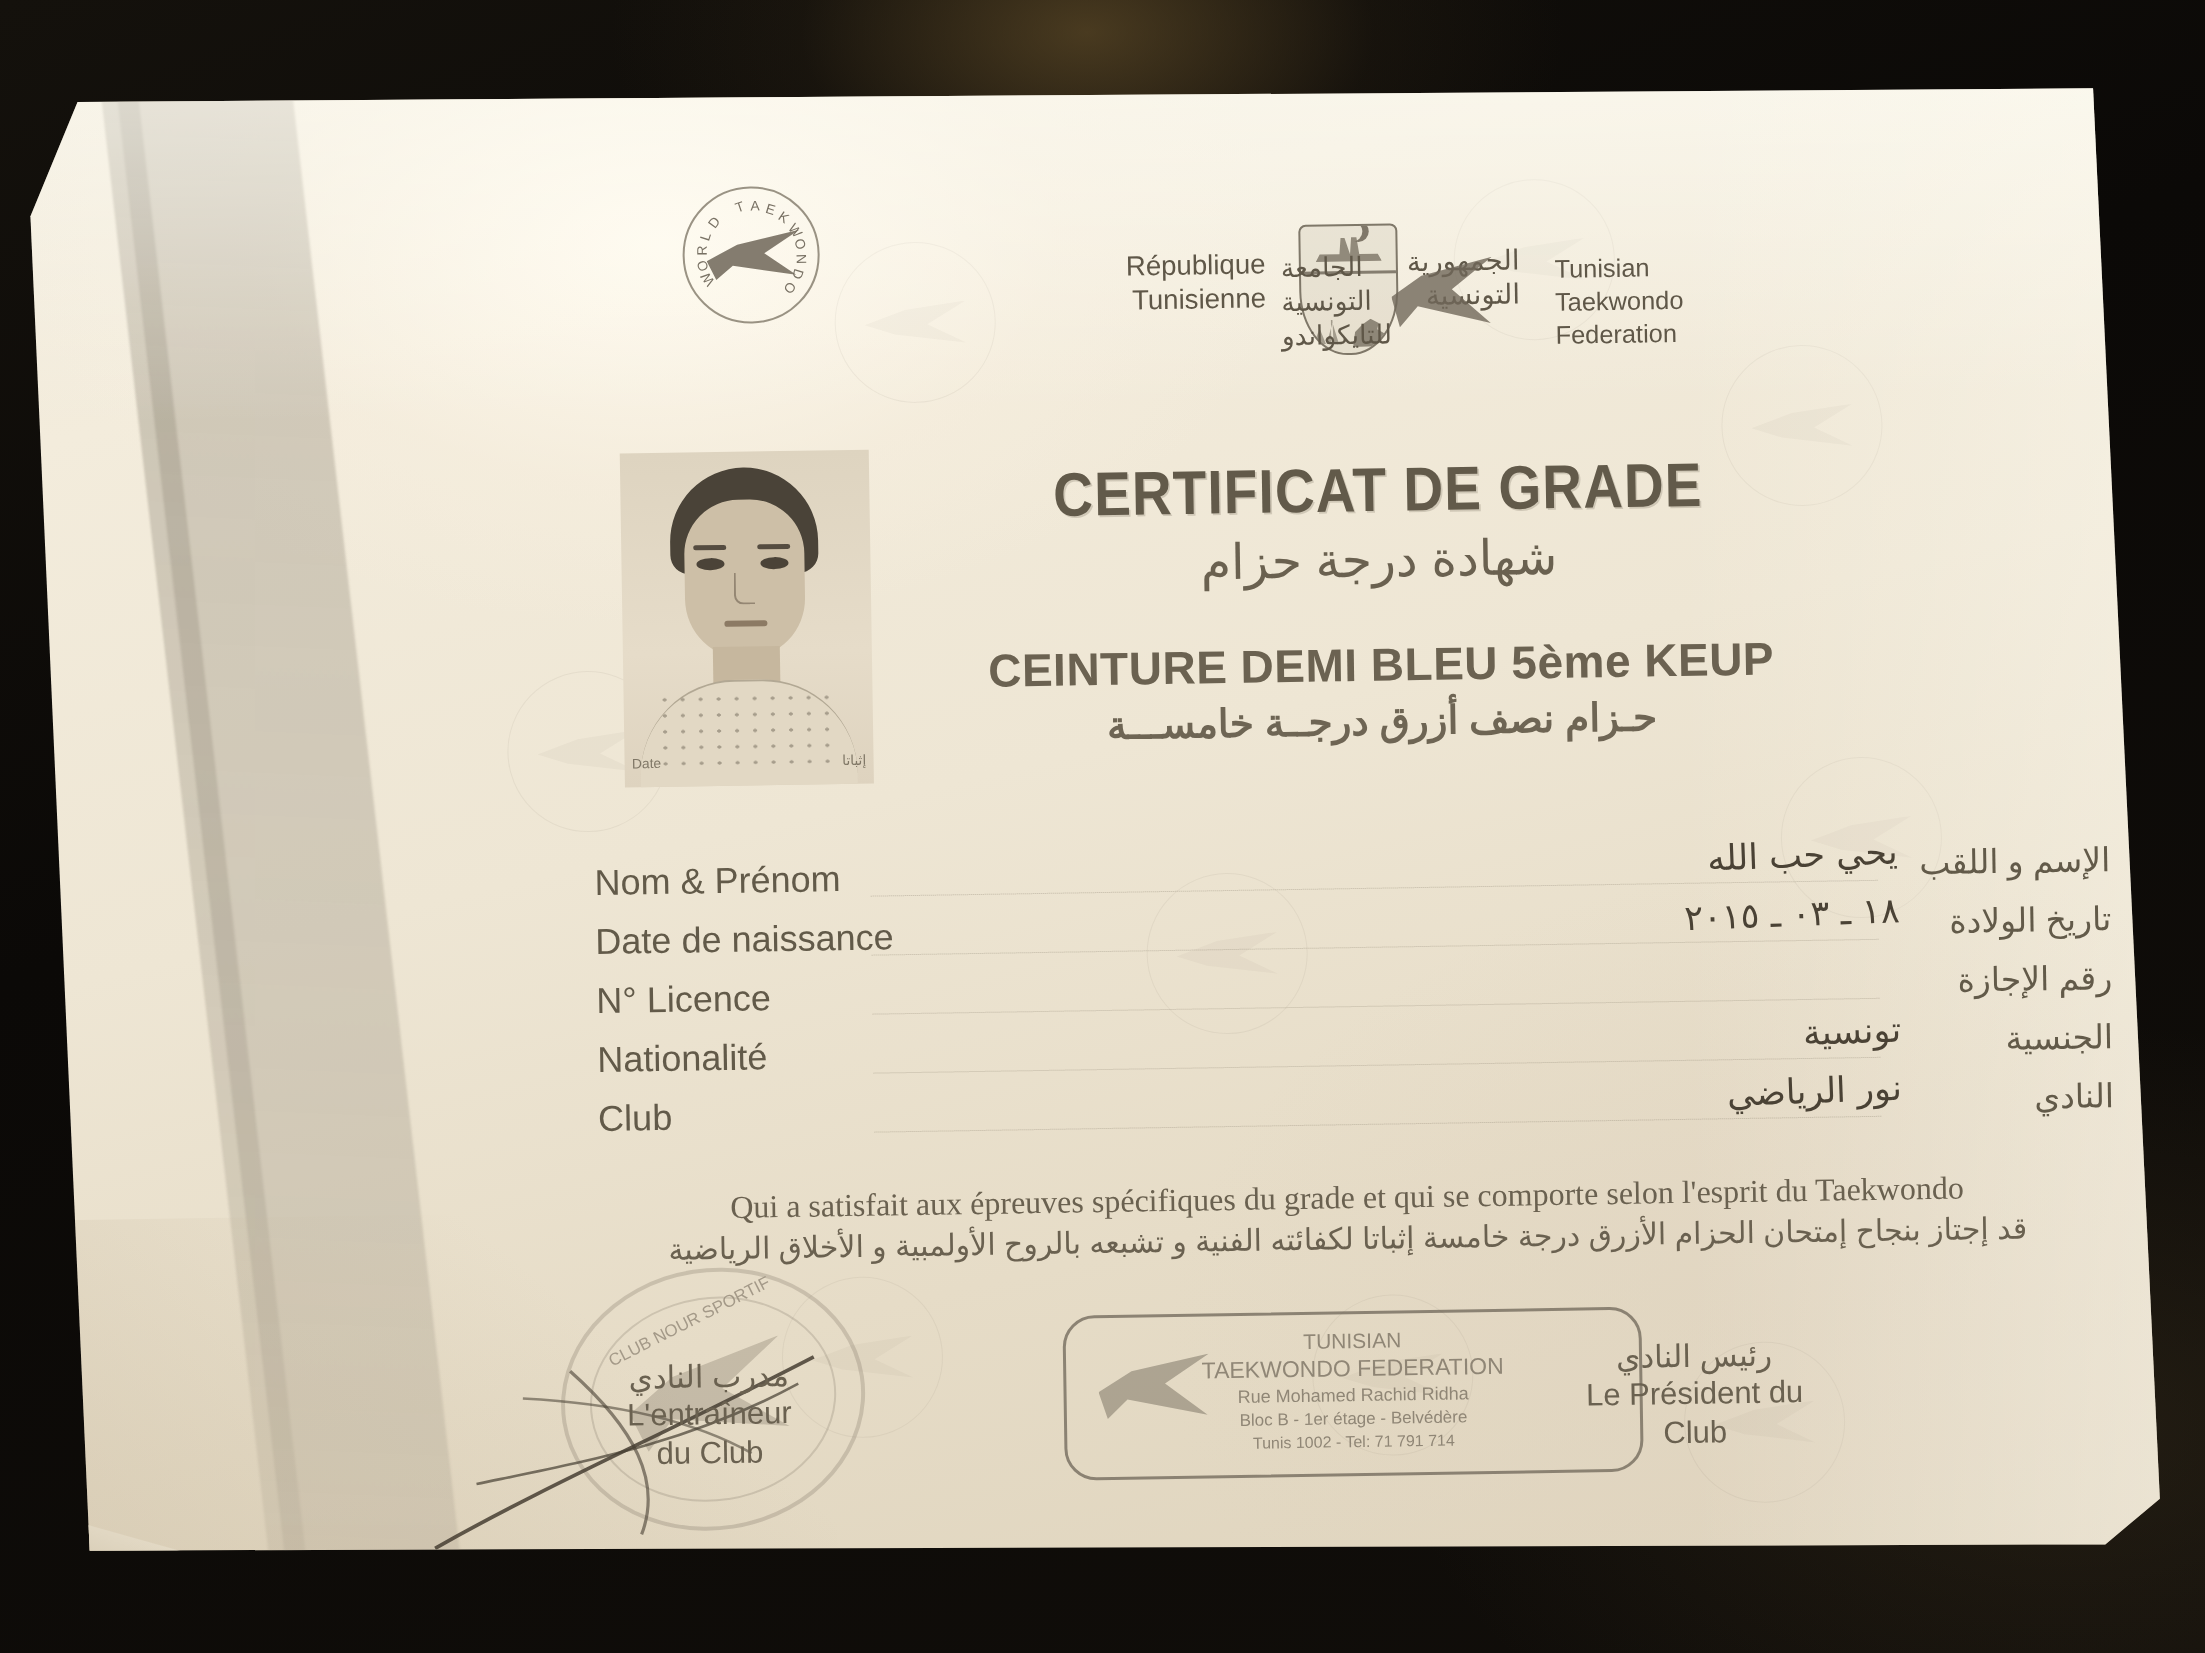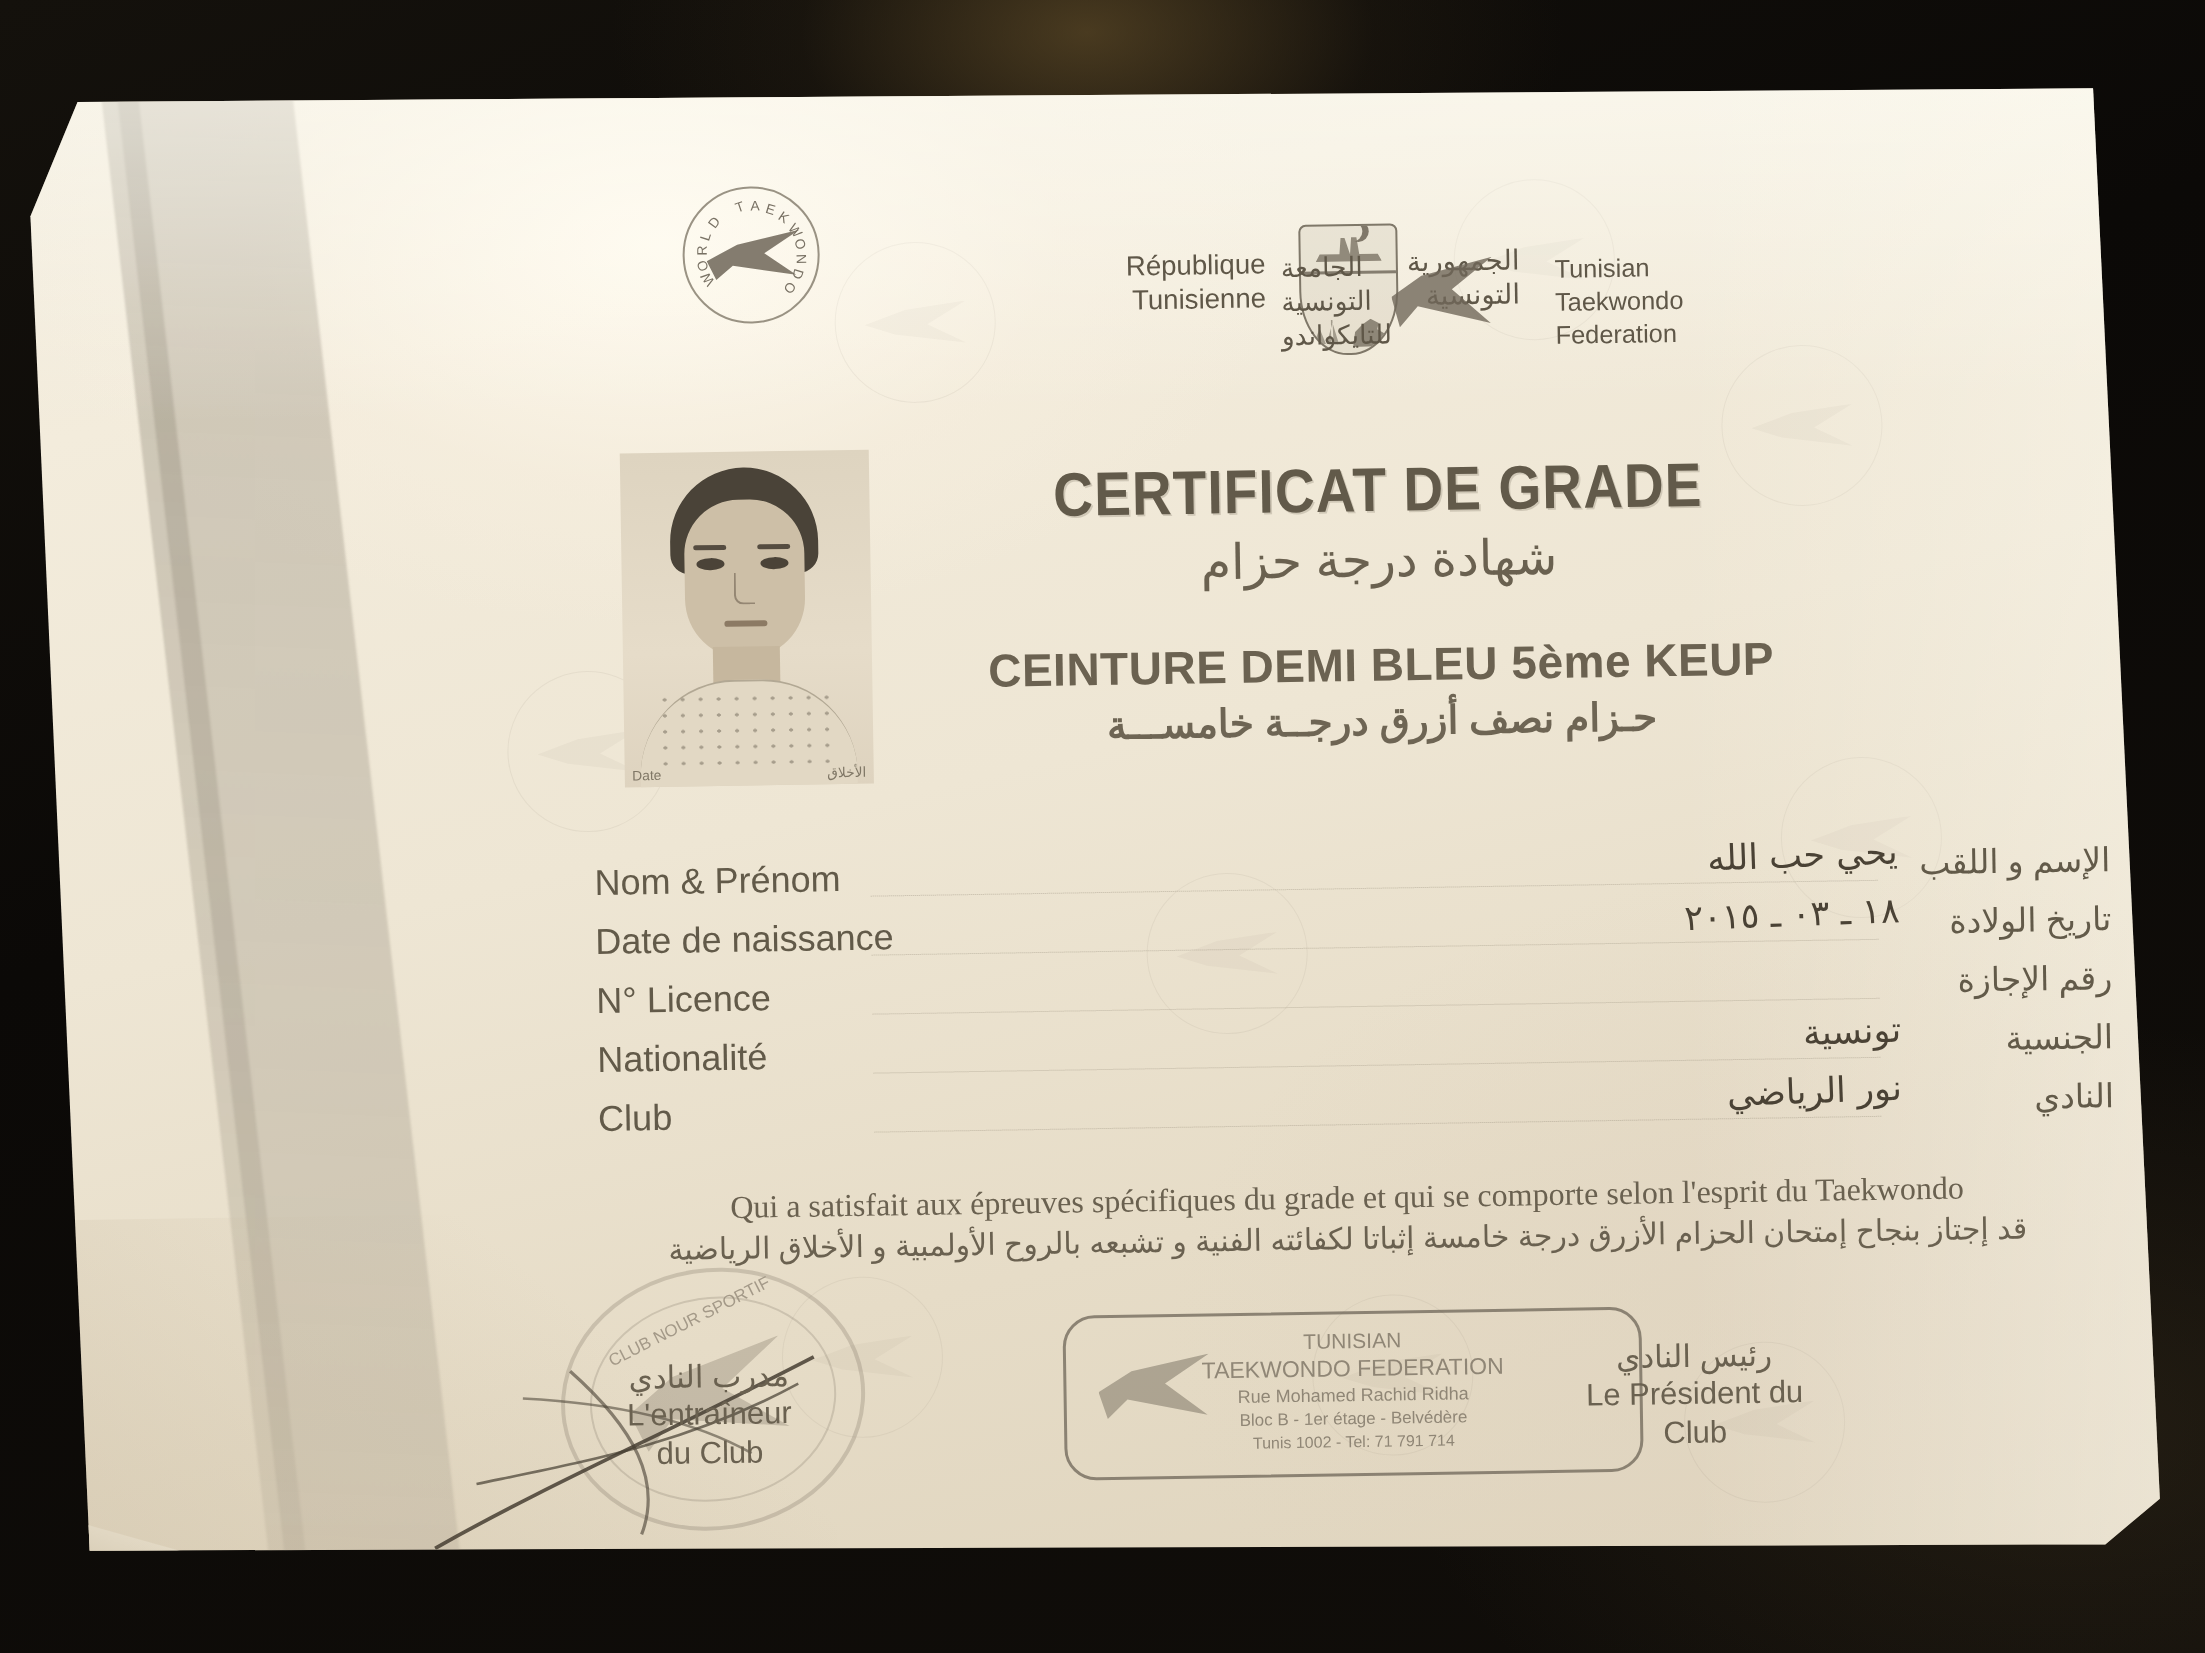--- a/index.html
+++ b/index.html
@@ -336,21 +336,21 @@
     border-top: 2.1px solid rgba(120,110,92,0.45);
   }
   #photo .shirt-dots {
     position: absolute; left: 32px; top: 239px; width: 186px; height: 74px;
     background-image: radial-gradient(rgba(90,82,68,0.55) 1.6px, transparent 2.1px);
     background-size: 18px 16px;
     opacity: 0.8;
   }
   #photo-caption-left, #photo-caption-right {
     position: absolute;
-    bottom: 4px;
+    bottom: 16px;
     font-size: 13.8px;
     color: rgba(110,102,86,0.85);
   }
   #photo-caption-left { left: 7.4px; }
   #photo-caption-right { right: 7.4px; }
 
   
   #fields {
     position: absolute;
     left: 562px; top: 769px;
@@ -601,21 +601,21 @@
           <div class="brow l"></div>
           <div class="brow r"></div>
           <div class="eye l"></div>
           <div class="eye r"></div>
           <div class="nose"></div>
           <div class="mouth"></div>
           <div class="neck"></div>
           <div class="shirt"></div>
           <div class="shirt-dots"></div>
           <div id="photo-caption-left">Date</div>
-          <div id="photo-caption-right">الأخلاق</div>
+          <div id="photo-caption-right">إثباتا</div>
         </div>
 
         <div id="fields">
 
           <div class="field-row">
             <div class="field-label-fr">Nom &amp; Prénom</div>
             <div class="field-dots"></div>
             <div class="field-value">يحي حب الله</div>
             <div class="field-label-ar">الإسم و اللقب</div>
           </div>

